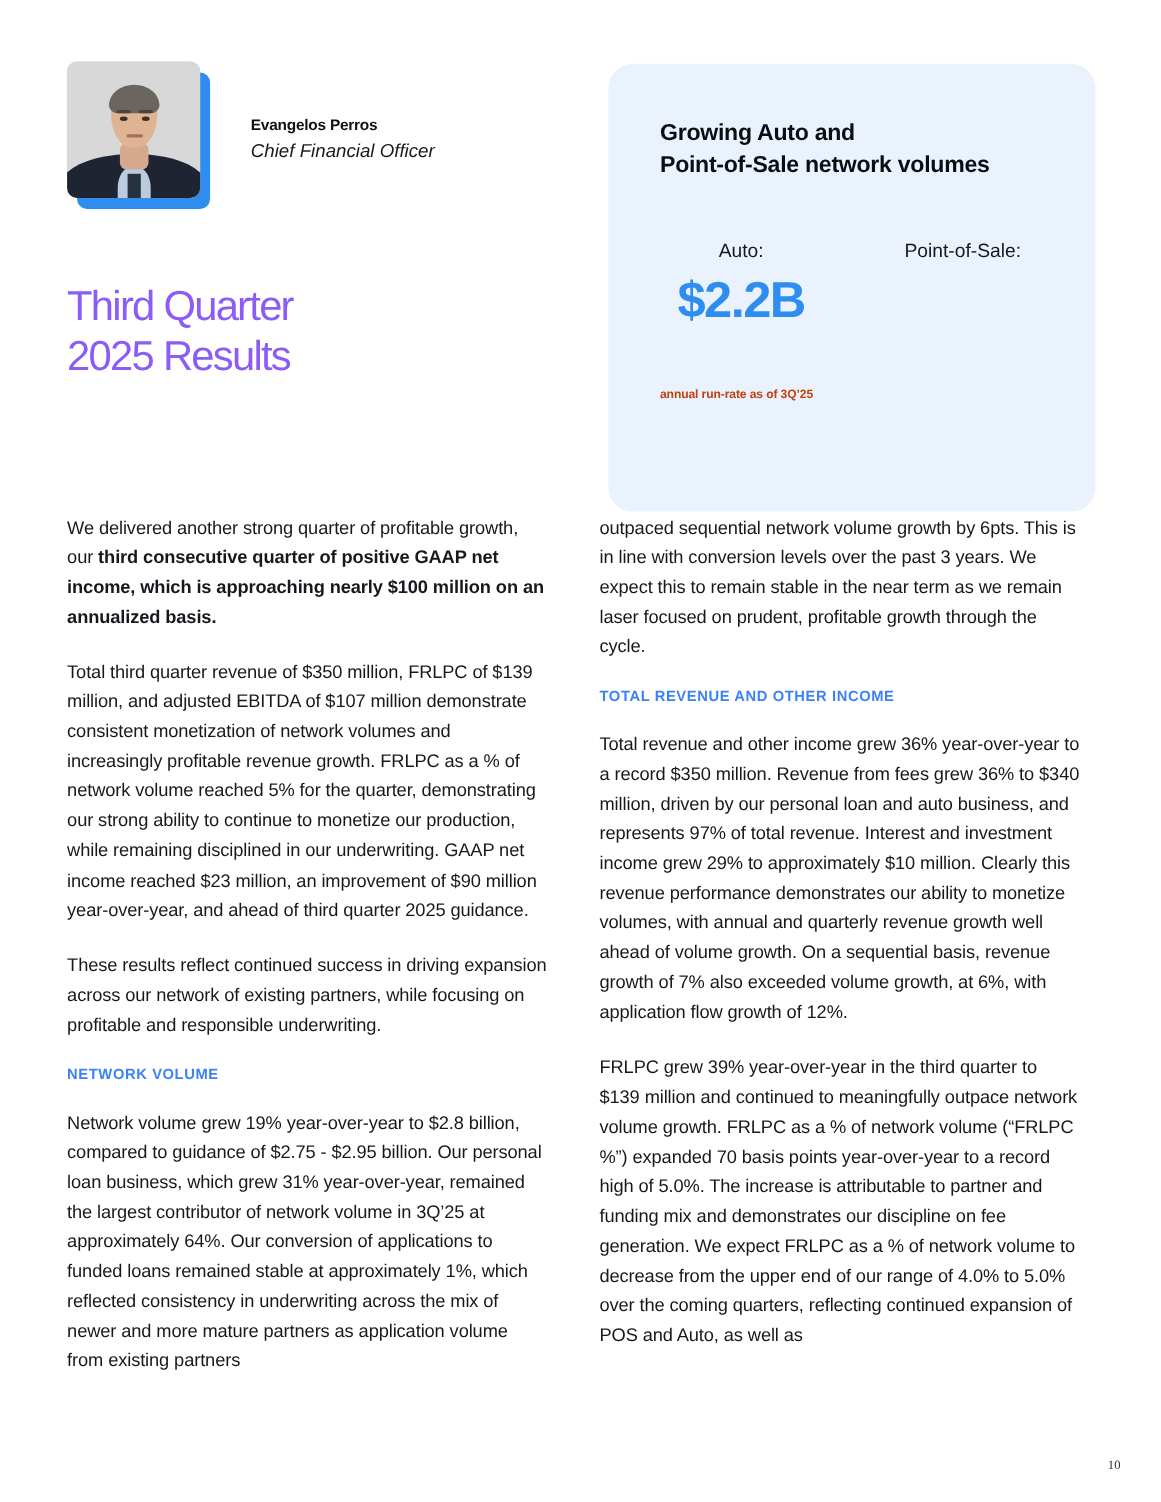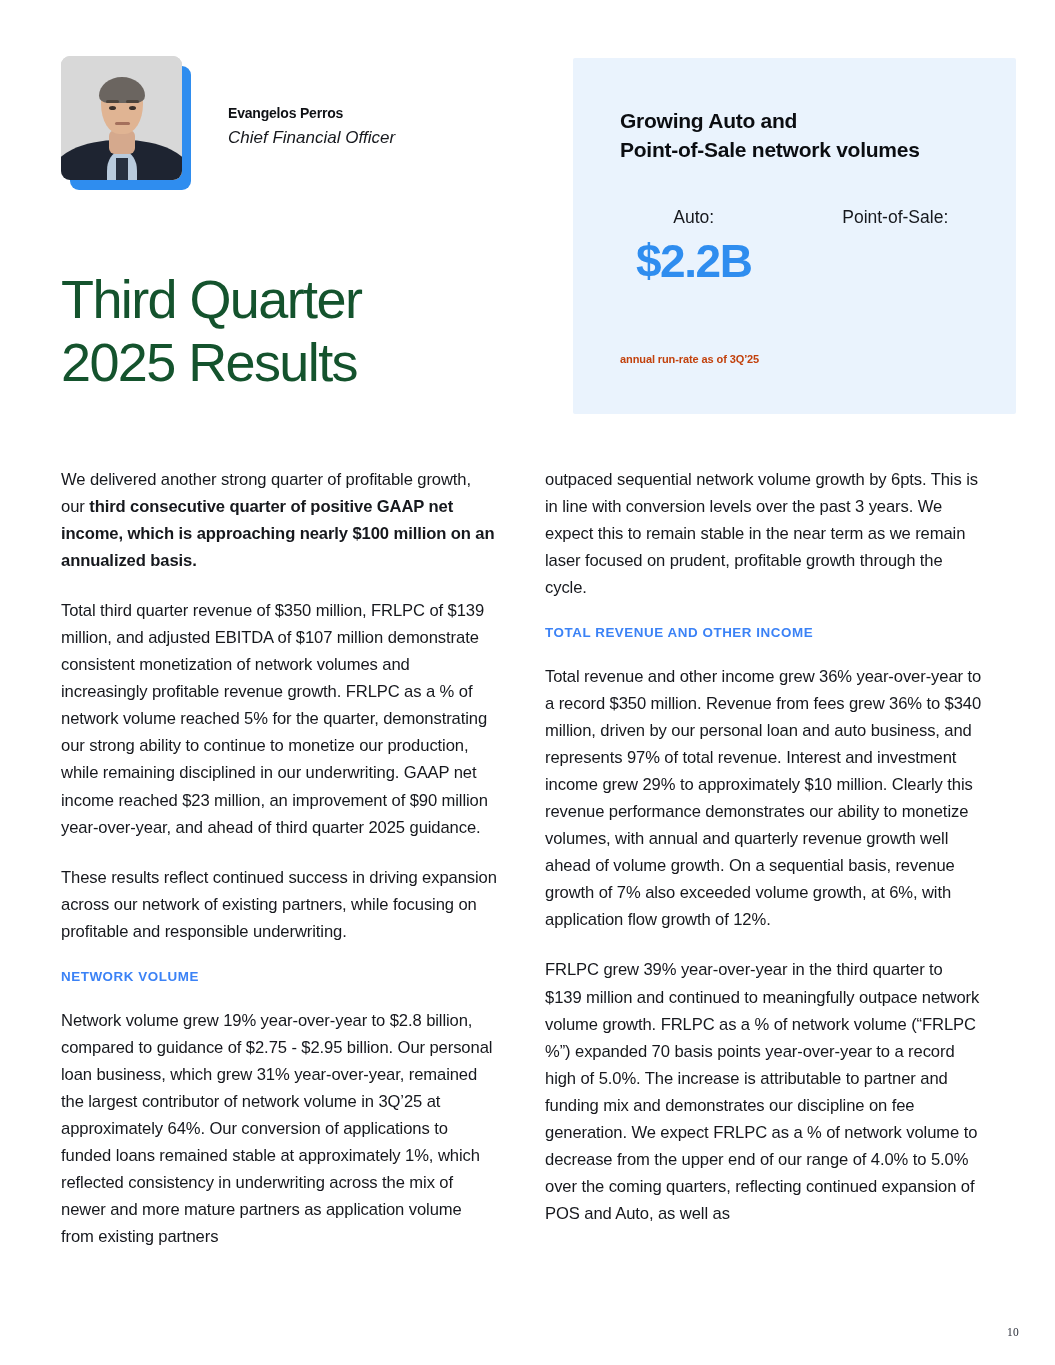--- a/index.html
+++ b/index.html
@@ -143,54 +143,53 @@
     line-height: 1.5;
     color: #16181d;
     margin-top: 3px;
     font-style: italic;
   }
 
   .page-title {
     position: absolute;
     left: 61px;
     top: 232px;
-    font-size: 54px;
+    font-size: 38px;
     font-weight: 400;
     line-height: 1.17;
     letter-spacing: -1.6px;
-    color: #14532d;
+    color: #8b5cf6;
     white-space: pre-line;
   }
 
   
   .callout {
     position: absolute;
     left: 553px;
     top: 58px;
     width: 443px;
-    height: 356px;
+    height: 407px;
     background: #eaf3fd;
-    border-radius: 2px;
-    margin-left: 20px;
+    border-radius: 22px;
   }
   .callout-title {
     position: absolute;
     left: 47px;
     top: 49px;
     font-size: 21px;
     font-weight: 700;
     line-height: 1.38;
     letter-spacing: -0.25px;
     color: #0b0d11;
     white-space: pre-line;
   }
   .stats-row {
     position: absolute;
     left: 20px;
-    top: 148px;
+    top: 159px;
     width: 403px;
     display: flex;
     justify-content: flex-end;
   }
   .stat {
     flex: 1 1 0;
     text-align: center;
   }
   .stat-label {
     font-size: 17.5px;

